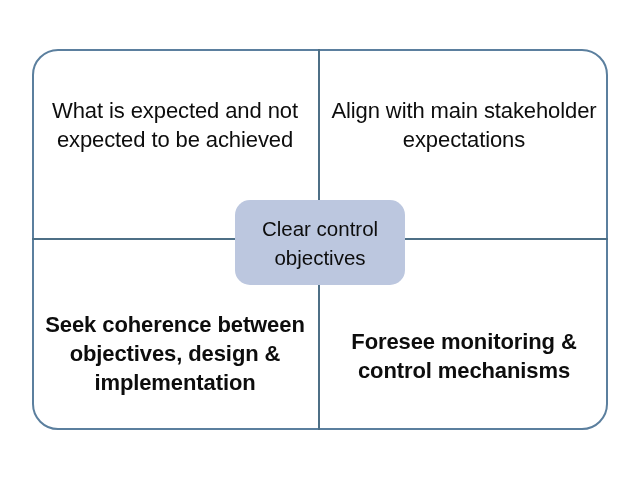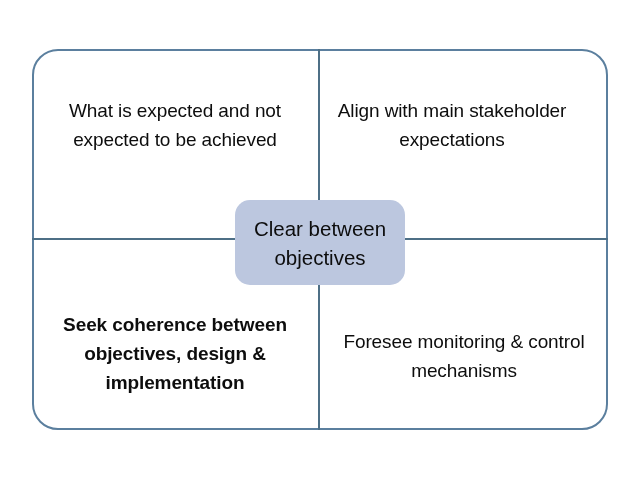--- a/index.html
+++ b/index.html
@@ -47,52 +47,53 @@
     background: #4d6f86;
   }
 
   
   .quadrant {
     position: absolute;
     display: flex;
     align-items: center;
     justify-content: center;
     text-align: center;
-    font-size: 19px;
+    font-size: 22px;
     line-height: 29px;
     letter-spacing: -0.1px;
     color: #0d0d0d;
     box-sizing: border-box;
     padding: 0 6px;
   }
 
   #quadrant-top-left {
     left: 34px;
     top: 70px;
     width: 282px;
     height: 110px;
   }
   #quadrant-top-right {
-    left: 310px;
+    left: 322px;
     top: 70px;
     width: 284px;
     height: 110px;
   }
   #quadrant-bottom-left {
     left: 34px;
     top: 298px;
     width: 282px;
     height: 110px;
     font-weight: bold;
   }
   #quadrant-bottom-right {
     left: 322px;
     top: 310px;
     width: 284px;
     height: 92px;
+    font-weight: bold;
   }
 
   
   #center-node {
     position: absolute;
     left: 235px;
     top: 200px;
     width: 170px;
     height: 85px;
     background: #bcc7df;
@@ -117,13 +118,13 @@
 <div id="divider-horizontal"></div>
 
 <div id="quadrant-top-left" class="quadrant">What is expected and not expected to be achieved</div>
 
 <div id="quadrant-top-right" class="quadrant">Align with main stakeholder expectations</div>
 
 <div id="quadrant-bottom-left" class="quadrant">Seek coherence between objectives, design &amp; implementation</div>
 
 <div id="quadrant-bottom-right" class="quadrant">Foresee monitoring &amp; control mechanisms</div>
 
-<div id="center-node">Clear between objectives</div>
+<div id="center-node">Clear control objectives</div>
 
 </body></html>

